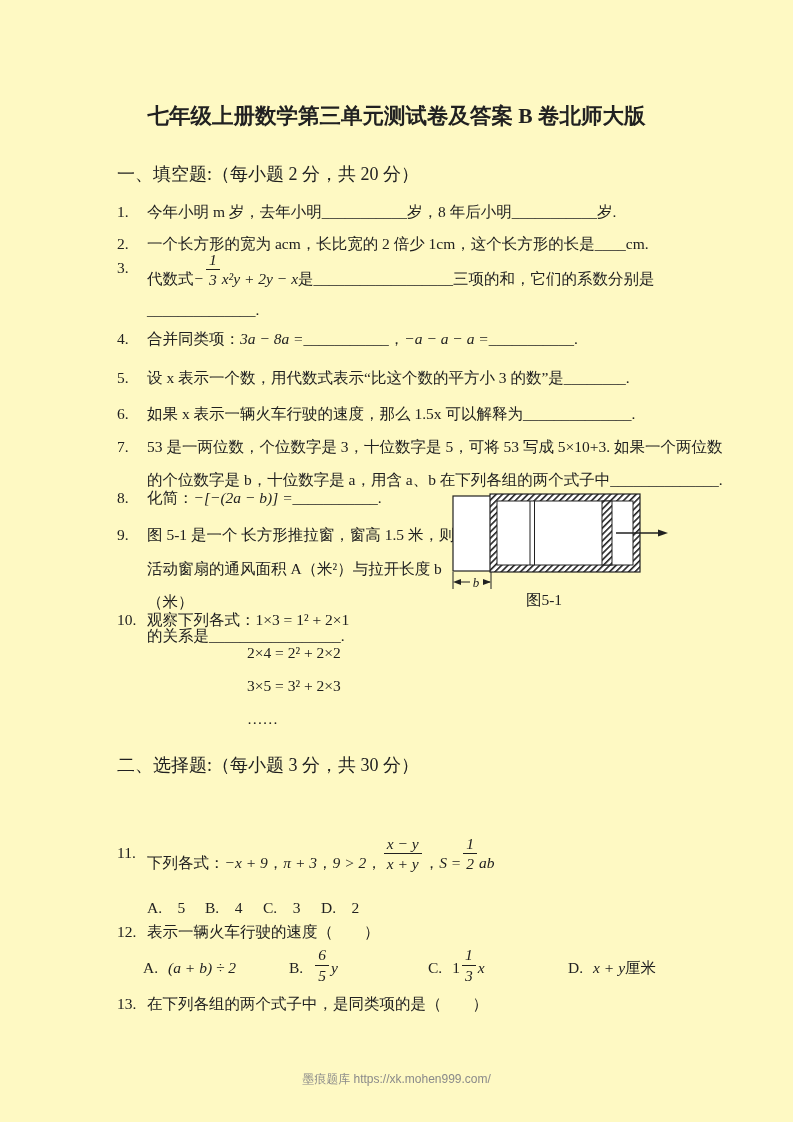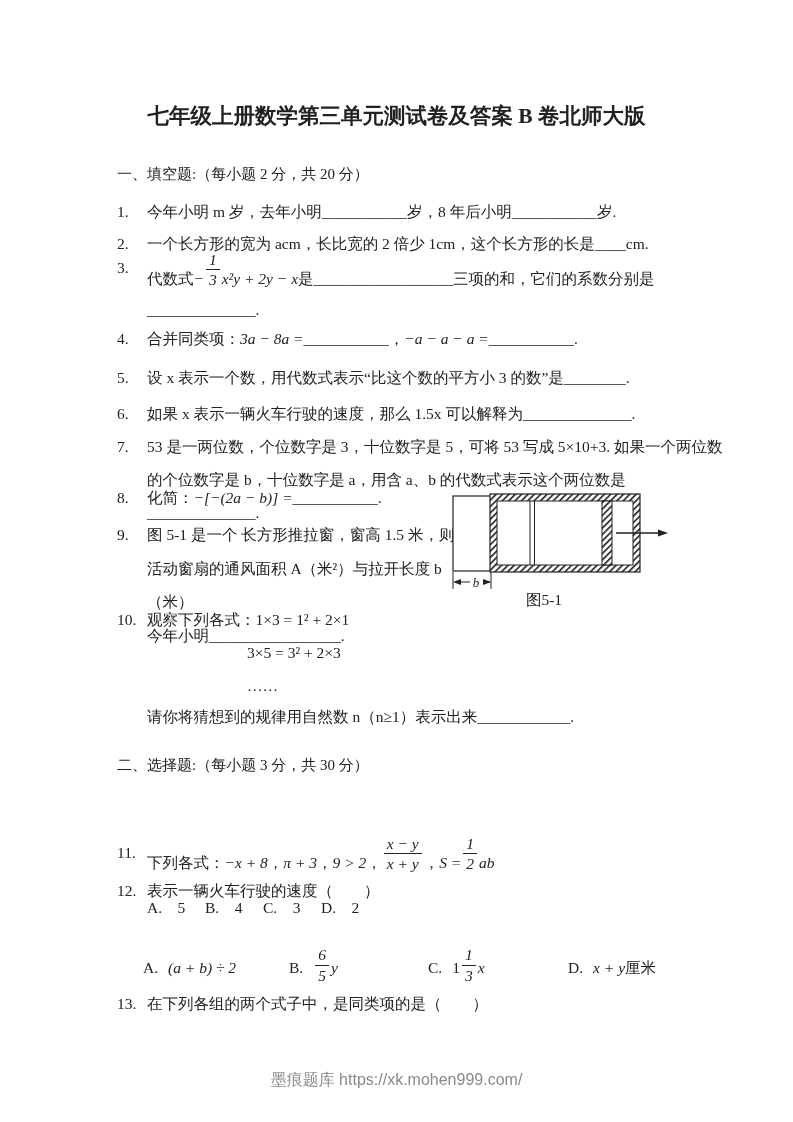--- a/index.html
+++ b/index.html
@@ -1,31 +1,31 @@
 <!DOCTYPE html>
 <html><head>
 <meta charset="utf-8">
 <style>
   html,body{margin:0;padding:0;background:#e8e8e8;}
   #page{
     position:relative;
     width:793px;height:1122px;
     margin:0 auto;
-    background:#ffffff;
+    background:#fef9c3;
     font-family:"Liberation Serif","DejaVu Serif",serif;
     color:#212121;
     font-size:15.5px;
     line-height:23px;
     overflow:hidden;
   }
   .title{
     position:absolute;top:100px;left:0;width:100%;
     text-align:center;font-size:21.5px;font-weight:bold;line-height:32px;
   }
-  .sec{position:absolute;left:117px;font-size:15px;}
+  .sec{position:absolute;left:117px;font-size:18px;}
   .q{position:absolute;left:117px;width:620px;display:flex;align-items:flex-start;}
   .qno{flex:0 0 30px;width:30px;}
   .qbody{flex:1 1 auto;}
   .math{font-family:"Liberation Serif","DejaVu Serif",serif;font-style:italic;}
   .math.up{font-style:normal;}
   .blank{letter-spacing:0;white-space:nowrap;}
   .frac{
     display:inline-block;vertical-align:middle;text-align:center;
     font-family:"Liberation Serif","DejaVu Serif",serif;font-style:italic;
     margin:0 2px;position:relative;top:-2px;line-height:1.1;
@@ -37,21 +37,21 @@
   .lastline{margin-top:8px;}
   .optrow11{margin-top:22px;}
   .opt11{display:inline-block;width:58px;}
   .optrow12{position:absolute;left:0;top:944px;width:100%;height:46px;}
   .opt12{position:absolute;display:inline-flex;align-items:center;height:46px;}
   .opt12 .olabel{margin-right:10px;font-style:normal;}
   .figure{position:absolute;left:446px;top:486px;width:224px;}
   .footer{
     position:absolute;top:1068px;left:0;width:100%;text-align:center;
     font-family:"Liberation Sans","DejaVu Sans",sans-serif;
-    color:#8a8a8a;font-size:16px;
+    color:#8a8a8a;font-size:12px;
   }
 </style>
 </head>
 <body>
 
 <div id="page">
 
   <div class="title">七年级上册数学第三单元测试卷及答案 B 卷北师大版</div>
 
   <div class="sec" style="top:163px">一、填空题:（每小题 2 分，共 20 分）</div>
@@ -97,35 +97,35 @@
 
   <div class="q" style="top:402px">
     <span class="qno">6.</span>
     <div class="qbody"><span>如果 x 表示一辆火车行驶的速度，那么 1.5x 可以解释为</span><span class="blank">______________</span><span>.</span></div>
   </div>
 
   <div class="q" style="top:430px">
     <span class="qno" style="line-height:33px">7.</span>
     <div class="qbody" style="line-height:33px">
       <div>53 是一两位数，个位数字是 3，十位数字是 5，可将 53 写成 5×10+3.  如果一个两位数</div>
-      <div><span>的个位数字是 b，十位数字是 a，用含 a、b 的代数式表示这个两位数是</span><span class="blank">______________</span><span>.</span></div>
+      <div><span>的个位数字是 b，十位数字是 a，用含 a、b 在下列各组的两个式子中</span><span class="blank">______________</span><span>.</span></div>
     </div>
   </div>
 
   <div class="q" style="top:486px">
     <span class="qno">8.</span>
     <div class="qbody"><span>化简：</span><span class="math">−[−(2a − b)] =</span><span class="blank">___________</span><span>.</span></div>
   </div>
 
   <div class="q" style="top:518px;width:340px">
     <span class="qno" style="line-height:33.5px">9.</span>
     <div class="qbody" style="line-height:33.5px">
       <div>图 5-1 是一个 长方形推拉窗，窗高 1.5 米，则</div>
       <div>活动窗扇的通风面积 A（米²）与拉开长度 b（米）</div>
-      <div><span>今年小明</span><span class="blank">_________________</span><span>.</span></div>
+      <div><span>的关系是</span><span class="blank">_________________</span><span>.</span></div>
     </div>
   </div>
 
   <div class="figure">
     <svg width="224" height="124" viewBox="0 0 224 124">
       <defs>
         <pattern id="hatch" patternUnits="userSpaceOnUse" width="4.5" height="4.5" patternTransform="rotate(45)">
           <rect width="4.5" height="4.5" fill="#ffffff"></rect>
           <rect width="1.6" height="4.5" fill="#212121"></rect>
         </pattern>
@@ -153,34 +153,34 @@
       <polygon points="45,96 37,93 37,99" fill="#212121"></polygon>
 
       <text x="98" y="119" font-size="15.5" font-family="Liberation Serif, DejaVu Serif, serif" fill="#212121" text-anchor="middle">图5-1</text>
     </svg>
   </div>
 
   <div class="q" style="top:608px">
     <span class="qno">10.</span>
     <div class="qbody">
       <div><span>观察下列各式：</span><span class="math up">1×3 = 1² + 2×1</span></div>
+      <div class="eqline"><span class="math up">2×4 = 2² + 2×2</span></div>
       <div class="eqline"><span class="math up">3×5 = 3² + 2×3</span></div>
       <div class="eqline"><span class="math up">……</span></div>
-      <div class="lastline"><span>请你将猜想到的规律用自然数 n（n≥1）表示出来</span><span class="blank">____________</span><span>.</span></div>
     </div>
   </div>
 
   <div class="sec" style="top:754px">二、选择题:（每小题 3 分，共 30 分）</div>
 
   <div class="q" style="top:830px">
     <span class="qno" style="padding-top:11px">11.</span>
     <div class="qbody">
       <div class="tallrow">
           <span>下列各式：</span>
-          <span class="math">−x + 8</span>
+          <span class="math">−x + 9</span>
           <span>，</span>
           <span class="math">π + 3</span>
           <span>，</span>
           <span class="math">9 &gt; 2</span>
           <span>，</span>
           <span class="frac">
             <span class="fn">x − y</span>
             <span class="fd">x + y</span>
           </span>
           <span>，</span>
@@ -188,21 +188,21 @@
           <span class="frac">
             <span class="fn">1</span>
             <span class="fd">2</span>
           </span>
           <span class="math">ab</span>
         </div>
       <div class="optrow11"><span class="opt11">A.　5</span><span class="opt11">B.　4</span><span class="opt11">C.　3</span><span class="opt11">D.　2</span></div>
     </div>
   </div>
 
-  <div class="q" style="top:879px">
+  <div class="q" style="top:920px">
     <span class="qno">12.</span>
     <div class="qbody"><span>表示一辆火车行驶的速度（　　）</span></div>
   </div>
   <div class="optrow12">
     <span class="opt12" style="left:143px">
         <span class="olabel">A.</span>
         <span class="math">(a + b) ÷ 2</span>
       </span>
     <span class="opt12" style="left:289px">
         <span class="olabel">B.</span>

